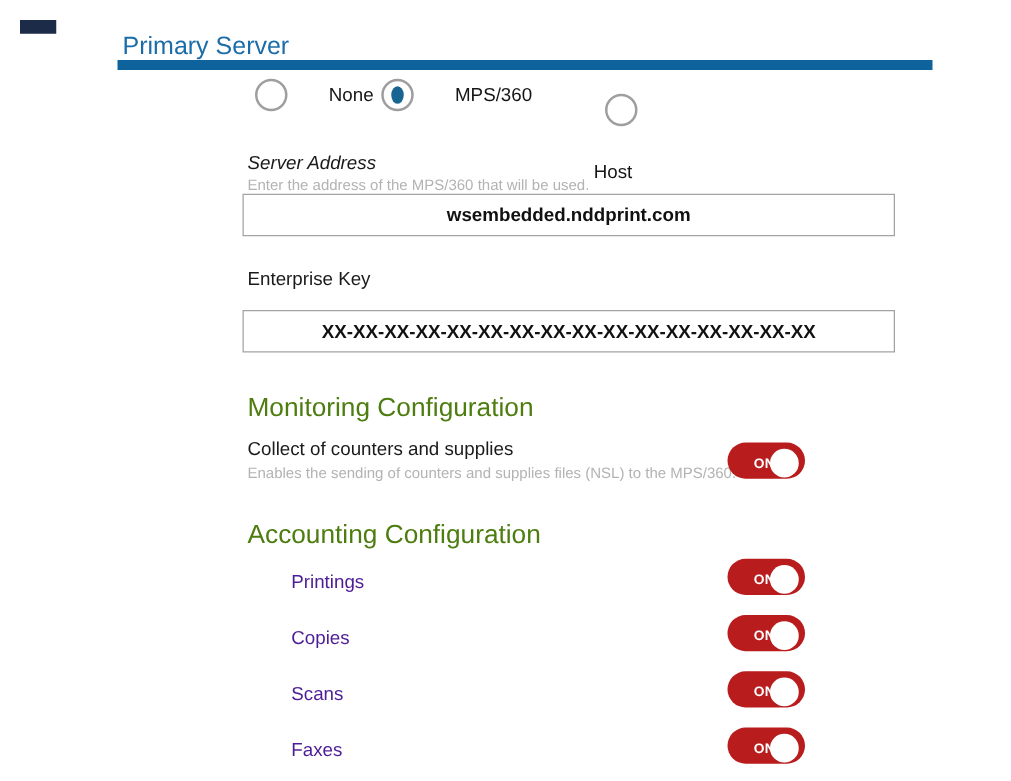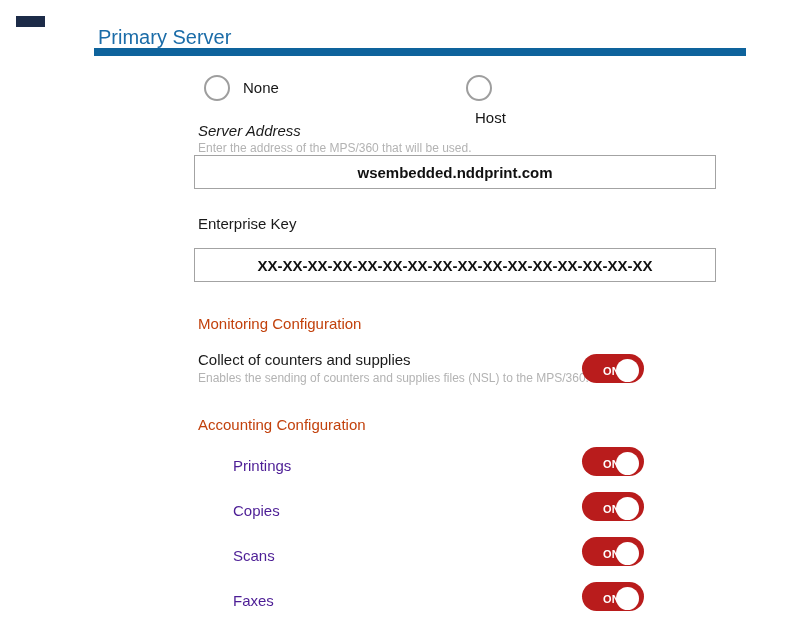--- a/index.html
+++ b/index.html
@@ -5,37 +5,37 @@
   * { margin:2px; padding:4px; box-sizing:border-box; }
   html,body { background:#ffffff; }
   body { width:809px; height:625px; font-family:"Liberation Sans", sans-serif; }
   .page { position:relative; width:809px; height:625px; background:#fff; overflow:hidden; }
 
   .corner-mark { position:absolute; left:0; top:0; width:29px; height:11px; background:#1c2b48; }
 
   .page-title { position:absolute; left:78px; top:6px; font-size:20px; color:#1b6ca8; }
   .title-rule { position:absolute; left:78px; top:32px; width:652px; height:2px; background:#0e639c; }
 
-  .radio-opt { position:absolute; top:53px; display:flex; align-items:flex-start; height:26px; cursor:default; }
+  .radio-opt { position:absolute; top:53px; display:flex; align-items:flex-end; height:26px; cursor:default;gap:20px; }
   .radio-opt.o1 { left:182px; }
   .radio-opt.o2 { left:283px; }
   .radio-opt.o3 { left:444px;flex-direction:column; }
   .radio-circle { width:26px; height:26px; border:2px solid #9e9e9e; border-radius:50%;
                   background:#fff; display:flex; align-items:center; justify-content:center; flex:0 0 auto; }
   .radio-dot { width:14px; height:14px; border-radius:50%; background:#176590; display:none; }
   .radio-opt.selected .radio-dot { display:block; }
   .radio-label { margin-left:7px; font-size:15px; color:#161616; }
 
   .field-label { position:absolute; left:178px; font-size:15px; color:#1a1a1a; }
   .helper { position:absolute; left:178px; font-size:12px; color:#b3b3b3; }
   .textbox { position:absolute; left:178px; width:522px; height:34px; border:1px solid #a3a3a3;
              background:#fff; text-align:center; font-family:"Liberation Sans", sans-serif;
              font-size:15px; font-weight:600; color:#111; outline:none; }
 
-  .section-heading { position:absolute; left:178px; font-size:15px; color:#c2410c; }
+  .section-heading { position:absolute; left:178px; font-size:21px; color:#4d7c0f; }
 
   .toggle { position:absolute; left:566px; width:62px; height:29px; background:#b91c1c;
             border-radius:15px; cursor:default; }
   .toggle .on-label { position:absolute; left:15px; top:50%; transform:translateY(-50%);
                       color:#fff; font-size:11px; font-weight:700; letter-spacing:.3px; }
   .toggle .knob { position:absolute; right:3px; top:3px; width:23px; height:23px;
                   background:#fff; border-radius:50%; }
 
   .row-label { position:absolute; left:213px; font-size:15px; color:#4c1d95; }
 </style>
@@ -45,20 +45,26 @@
 <div class="page">
 
   <div class="corner-mark"></div>
 
   <div class="page-title">Primary Server</div>
   <div class="title-rule"></div>
 
   <div class="radio-opt o1">
     <span class="radio-circle"></span>
     <span class="radio-label">None</span>
+  </div>
+  <div class="radio-opt o2 selected">
+    <span class="radio-circle">
+        <span class="radio-dot"></span>
+      </span>
+    <span class="radio-label">MPS/360</span>
   </div>
   <div class="radio-opt o3">
     <span class="radio-circle"></span>
     <span class="radio-label">Host</span>
   </div>
 
   <div class="field-label" style="top:102px;font-style:italic;">Server Address</div>
   <div class="helper" style="top:121px;">Enter the address of the MPS/360 that will be used.</div>
   <input class="textbox" style="top: 139px;" value="wsembedded.nddprint.com">
 

